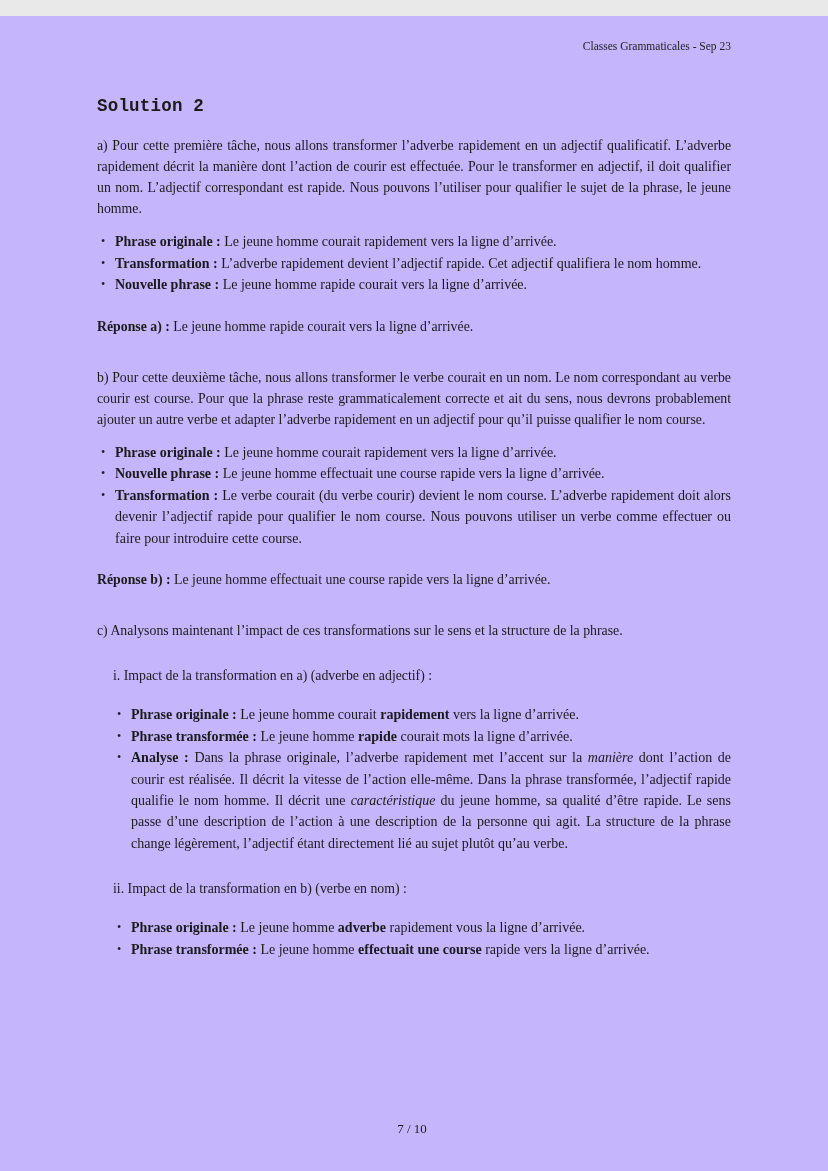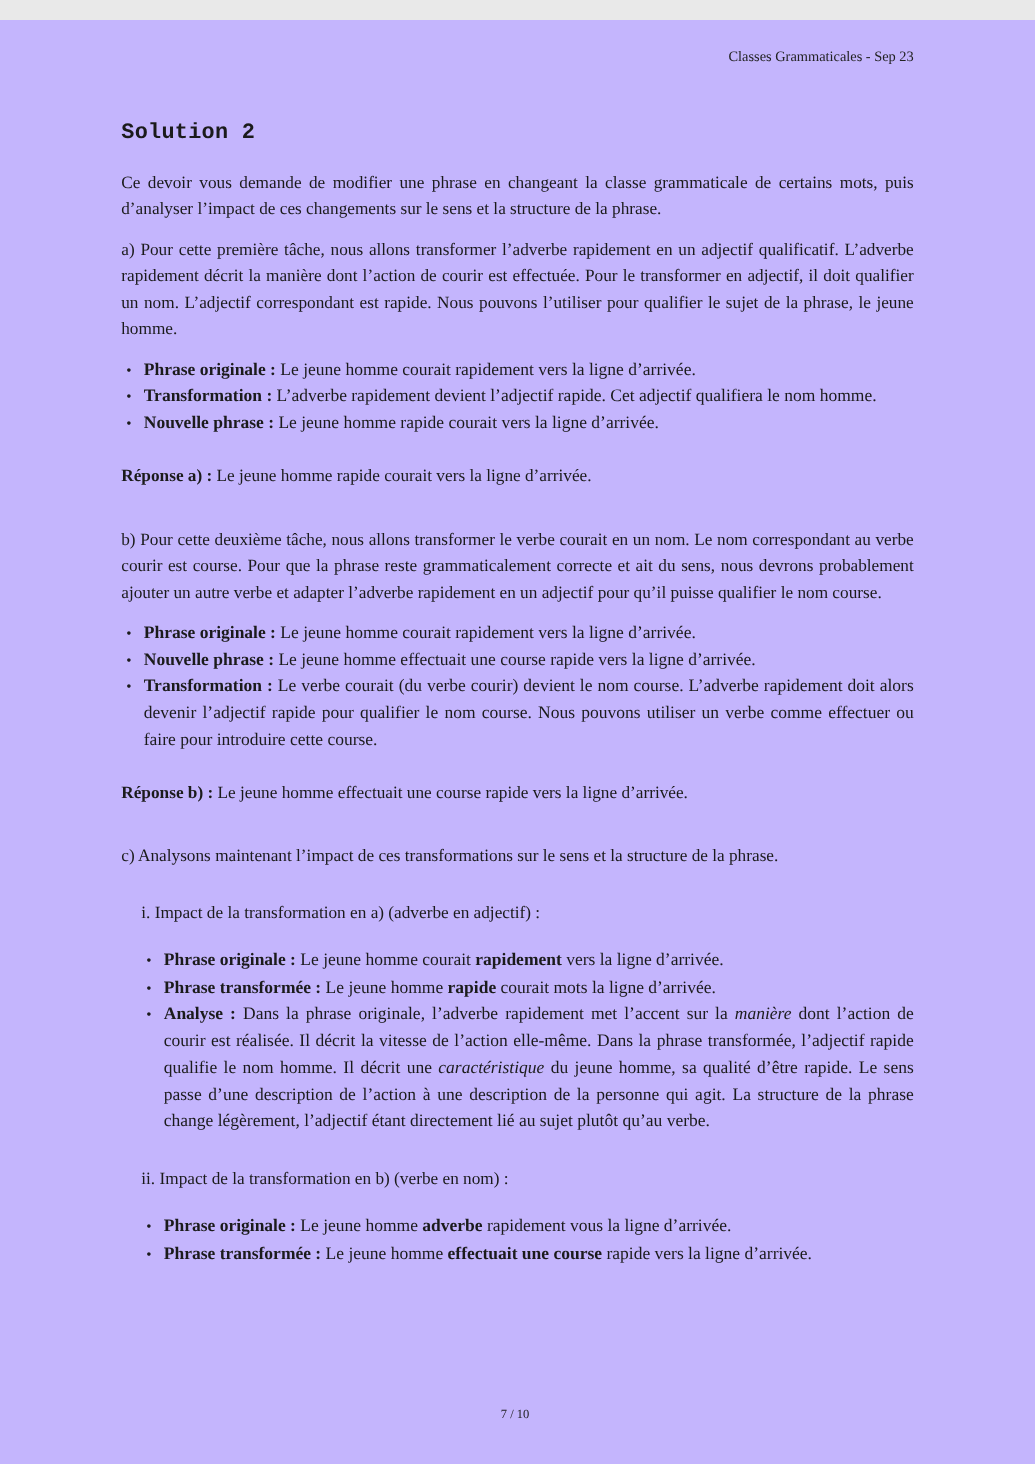--- a/index.html
+++ b/index.html
@@ -29,33 +29,32 @@
   }
   .reponse{margin:20px 0 30px 0;}
   .gap-top{margin-top:26px;}
   .subsection{padding-left:16px;}
   .subhead{font-size:13.8px;margin:24px 0 18px 0;text-align:left;}
   .subhead .b{font-weight:normal;}
   .b{font-weight:bold;}
   .i{font-style:italic;}
   .footer{
     position:absolute;left:0;right:16px;bottom:50px;
-    text-align:center;font-size:10px;color:#1b1b1b;padding-left:12px;
+    text-align:center;font-size:13px;color:#1b1b1b;padding-left:12px;
   }
 </style>
 </head>
 <body>
 
 <div class="page">
 
   <div class="header">Classes Grammaticales - Sep 23</div>
 
   <h1 class="title">Solution 2</h1>
 
-  <p><span>Ce devoir vous demande de modifier une phrase en changeant la classe grammaticale de certains mots, puis d’analyser l’impact de ces changements sur le sens et la structure de la phrase.</span></p>
 
   <p><span>a) Pour cette première tâche, nous allons transformer l’adverbe rapidement en un adjectif qualificatif. L’adverbe rapidement décrit la manière dont l’action de courir est effectuée. Pour le transformer en adjectif, il doit qualifier un nom. L’adjectif correspondant est rapide. Nous pouvons l’utiliser pour qualifier le sujet de la phrase, le jeune homme.</span></p>
 
   <ul>
       <li><span class="b">Phrase originale :</span><span> Le jeune homme courait rapidement vers la ligne d’arrivée.</span></li>
       <li><span class="b">Transformation :</span><span> L’adverbe rapidement devient l’adjectif rapide. Cet adjectif qualifiera le nom homme.</span></li>
       <li><span class="b">Nouvelle phrase :</span><span> Le jeune homme rapide courait vers la ligne d’arrivée.</span></li>
     </ul>
 
   <p class="reponse"><span class="b">Réponse a) :</span><span> Le jeune homme rapide courait vers la ligne d’arrivée.</span></p>

